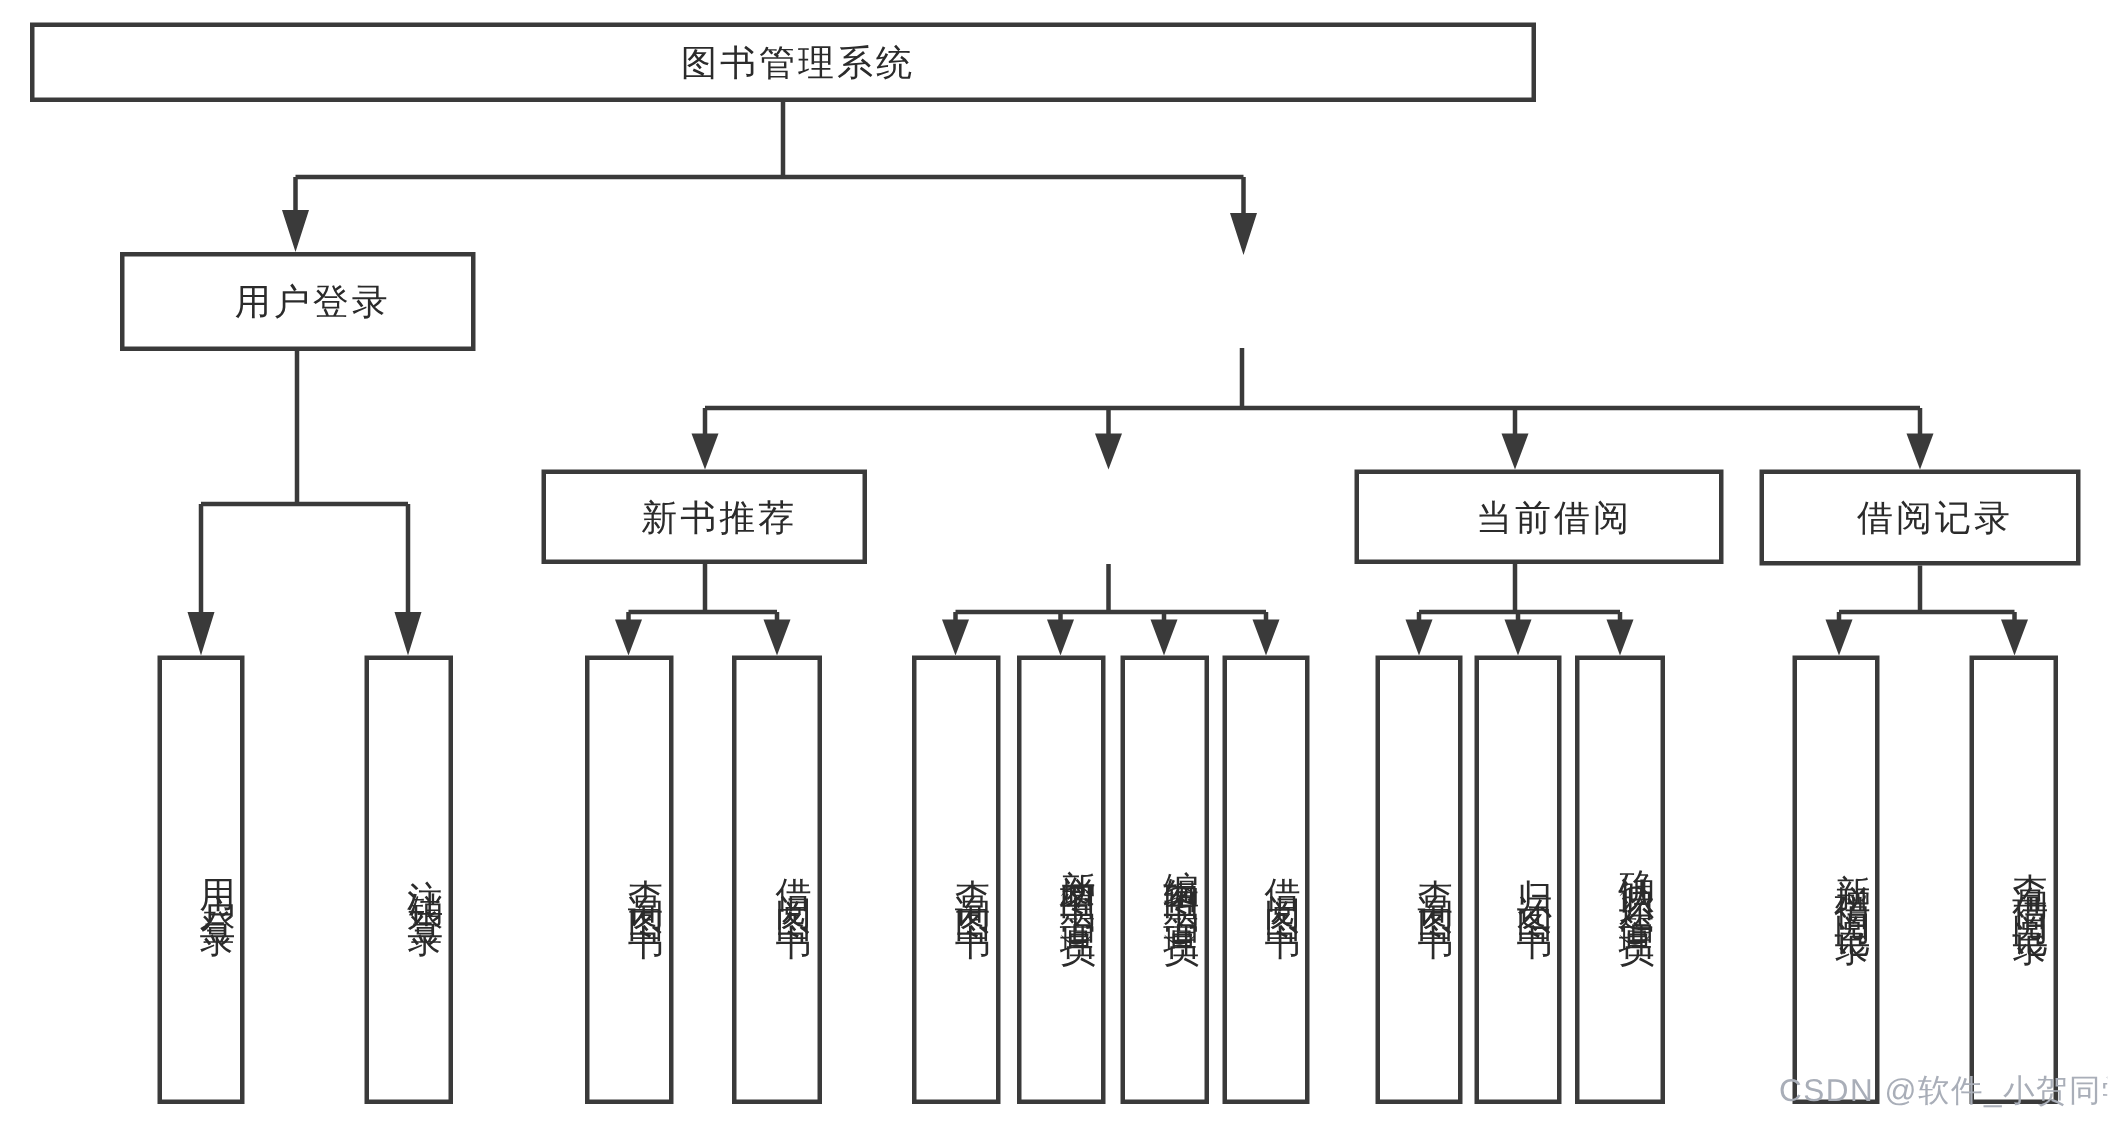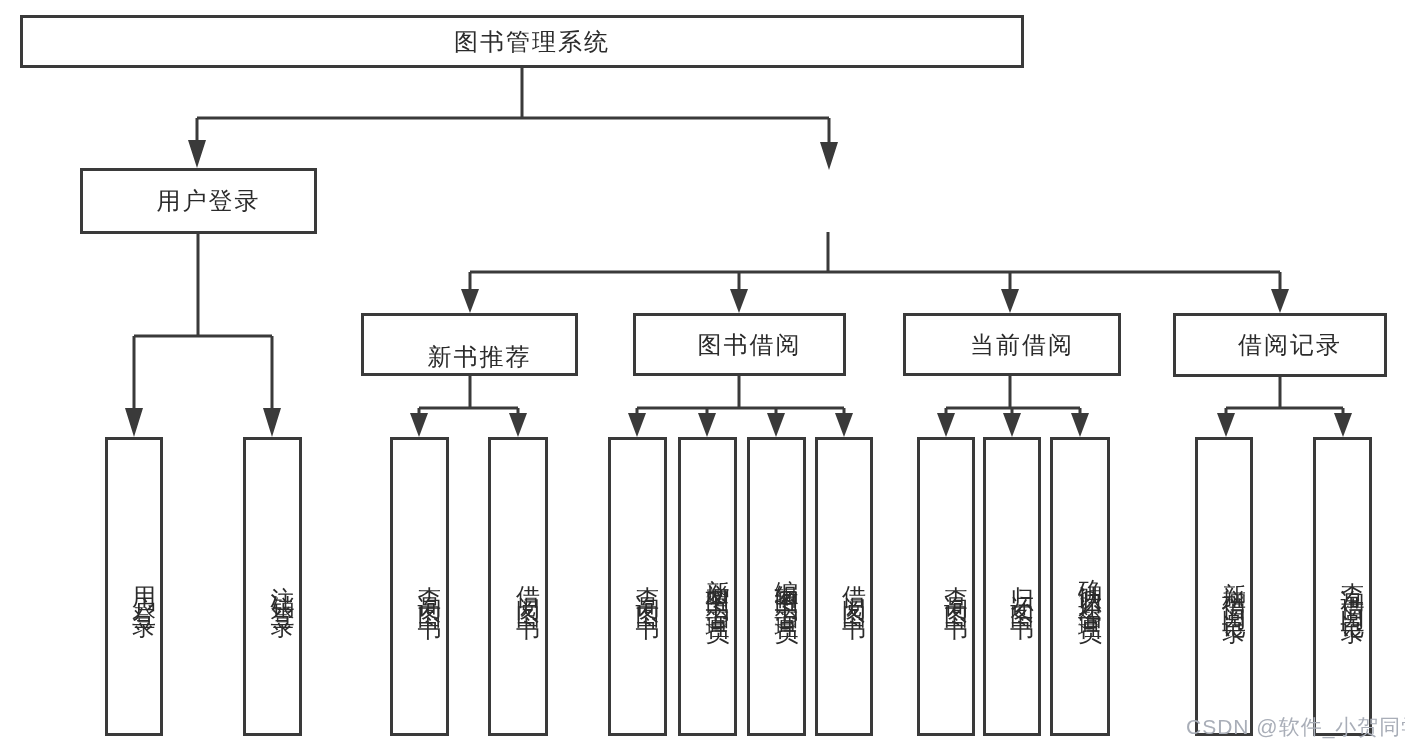--- a/index.html
+++ b/index.html
@@ -67,27 +67,24 @@
   </svg>
 
   <div class="box" style="left:20px;top:15px;width:1004px;height:53px;">
     <span class="h">图书管理系统</span>
   </div>
 
   <div class="box" style="left:80px;top:168px;width:237px;height:66px;">
     <span class="h">用户登录</span>
   </div>
 
-  <div class="box" style="left:361px;top:313px;width:217px;height:63px;align-items:flex-end;">
+  <div class="box" style="left:361px;top:313px;width:217px;height:63px;">
     <span class="h">新书推荐</span>
   </div>
-  <div class="box" style="left:633px;top:313px;width:213px;height:63px;">
-    <span class="h">图书借阅</span>
-  </div>
-  <div class="box" style="left:903px;top:313px;width:218px;height:63px;">
+  <div class="box" style="left:903px;top:313px;width:246px;height:63px;">
     <span class="h">当前借阅</span>
   </div>
   <div class="box" style="left:1173px;top:313px;width:214px;height:64px;">
     <span class="h">借阅记录</span>
   </div>
 
   <div class="box" style="left:105px;top:437px;width:58px;height:299px;">
     <span class="v v4">用户登录</span>
   </div>
   <div class="box" style="left:243px;top:437px;width:59px;height:299px;">

